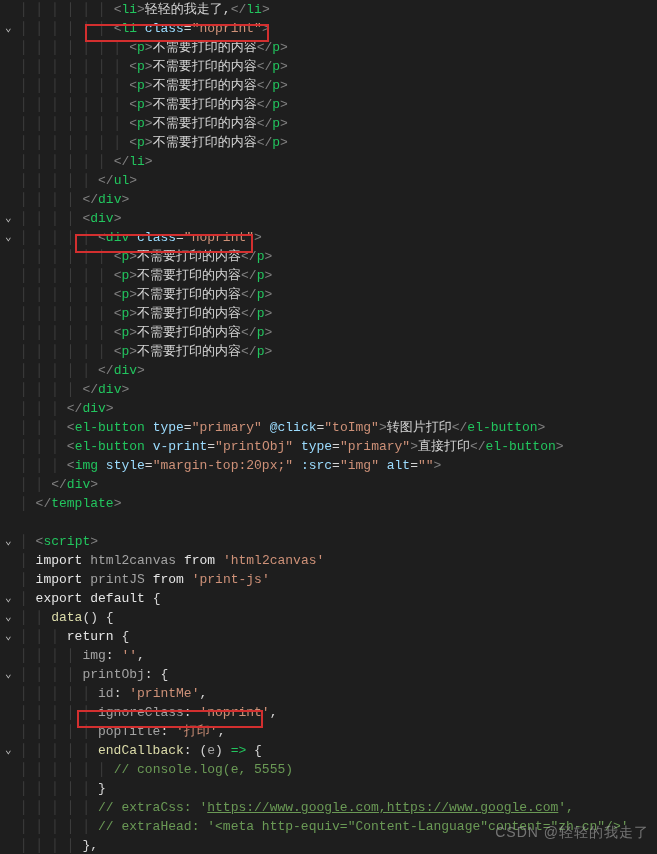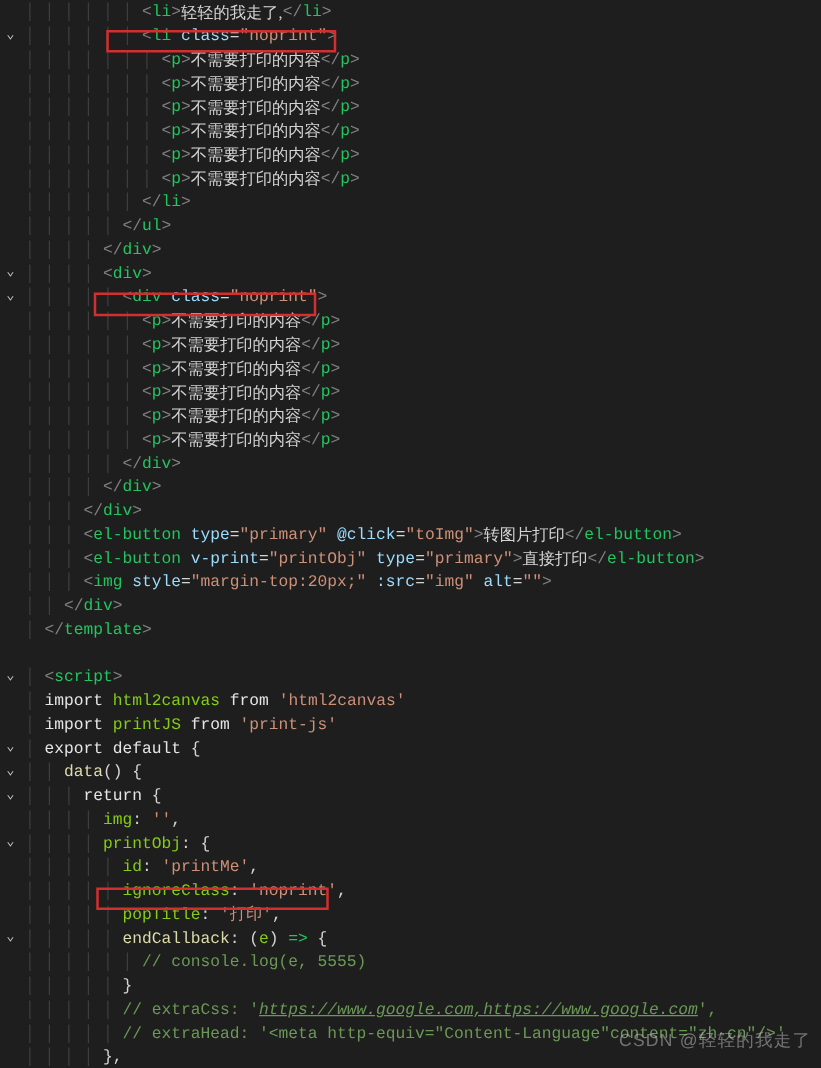--- a/index.html
+++ b/index.html
@@ -16,26 +16,26 @@
 }
 .editor { padding: 0; white-space: pre; }
 .line { position: relative; height: 19px; display: flex; }
 .guides { display: inline-block; color: #404040; letter-spacing: 0; }
 .fold { position: absolute; left: 5px; color: #c5c5c5; cursor: pointer; font-size: 11px; }
 .c-tag { color: #22c55e; }
 .c-bracket { color: #808080; }
 .c-attr { color: #9cdcfe; }
 .c-str { color: #ce9178; }
 .c-punct { color: #d4d4d4; }
-.c-text { color: #d4d4d4; font-family: Liberation Serif, serif; }
+.c-text { color: #d4d4d4; }
 .c-kw { color: #e5e5e5; }
-.c-var { color: #84cc16; }
+.c-var { color: #a3a3a3; }
 .c-fn { color: #dcdcaa; }
 .c-comment { color: #6a9955; }
-.c-underline { text-decoration: underline; font-style: italic; }
+.c-underline { text-decoration: underline; }
 .hl-box { border: 2px solid #d32f2f; position: absolute; pointer-events: none; }
 .watermark {
   position: absolute;
   bottom: 12px;
   right: 8px;
   color: rgba(200,200,200,0.5);
   font-size: 14px;
   font-family: sans-serif;
   letter-spacing: 1px;
 }

